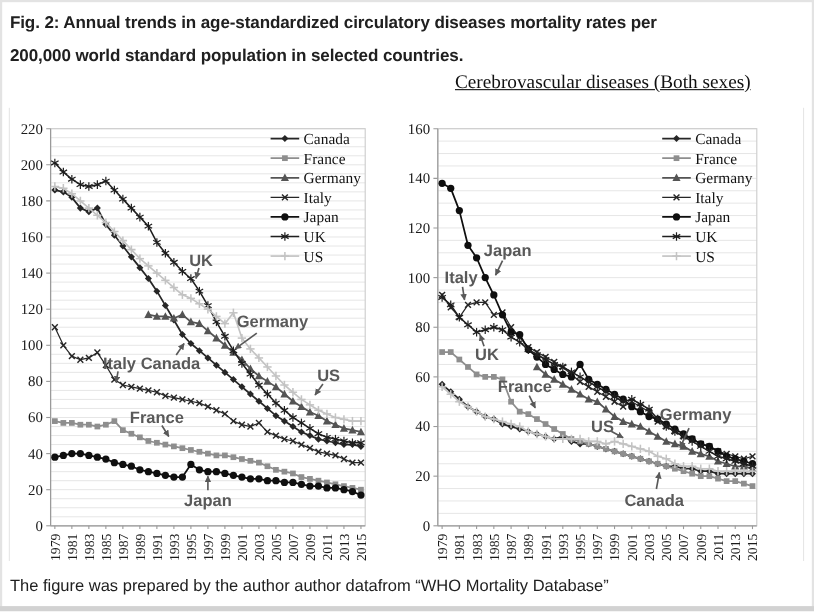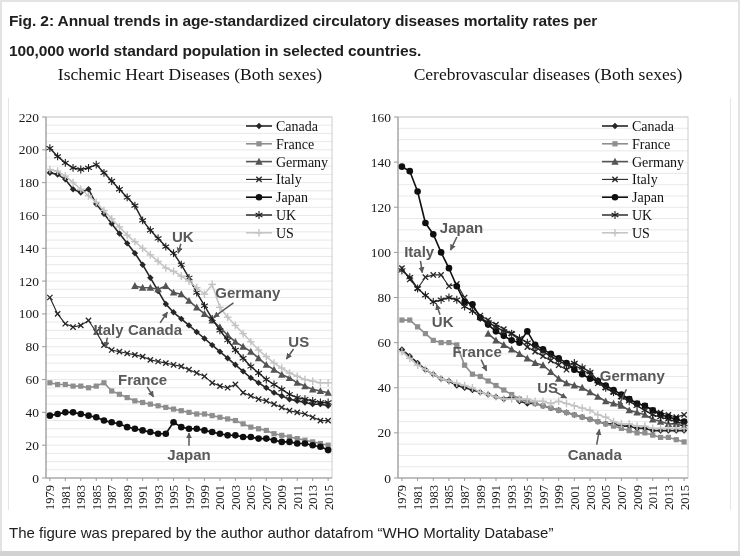--- a/index.html
+++ b/index.html
@@ -5,38 +5,37 @@
   html,body{margin:0;padding:0;background:#fff;}
   .page{position:relative;width:740px;height:556px;background:#ffffff;overflow:hidden;
         font-family:"Liberation Sans",sans-serif;}
   .frame{position:absolute;inset:0;border:2px solid #e3e3e3;pointer-events:none;z-index:5;}
   .fig-title{position:absolute;left:9px;top:6px;width:724px;font-size:15.5px;font-weight:700;
              color:#202020;letter-spacing:-0.1px;}
   .fig-title div{height:30px;line-height:30px;white-space:nowrap;}
   .subtitle{position:absolute;top:64px;height:26px;font-family:"Liberation Serif",serif;
             font-size:17.5px;color:#111;text-align:center;white-space:nowrap;}
   .subtitle.left{left:18px;width:344px;}
-  .subtitle.right{left:380px;width:336px;}
+  .subtitle.right{left:380px;width:336px;text-decoration:underline;}
   #charts{position:absolute;left:0;top:96px;}
   .side-line{position:absolute;top:98px;height:412px;width:1px;background:#e6e6e6;}
   .caption{position:absolute;left:9px;top:524px;width:724px;font-size:15px;color:#202020;}
   .bottom-bar{position:absolute;left:0;bottom:0;width:740px;height:5px;background:#d2d2d2;z-index:6;}
 </style>
 </head>
 <body>
 
 <div class="page">
   <div class="frame"></div>
 
   <div class="fig-title">
     <div>Fig. 2: Annual trends in age-standardized circulatory diseases mortality rates per</div>
-    <div>100,000 world standard population in selected countries.</div>
+    <div>200,000 world standard population in selected countries.</div>
   </div>
 
-  <div class="subtitle left">Ischemic Heart Diseases (Both sexes)</div>
   <div class="subtitle right">Cerebrovascular diseases (Both sexes)</div>
 
   <div class="side-line" style="left:8px"></div>
   <div class="side-line" style="left:730px"></div>
 
   <svg id="charts" width="740" height="424" viewBox="0 0 740 424" xmlns="http://www.w3.org/2000/svg">
       <defs>
         <marker id="ah" markerWidth="7" markerHeight="7" refX="5.5" refY="3" orient="auto" markerUnits="userSpaceOnUse">
           <path d="M0,0 L6,3 L0,6 Z" fill="#595959"></path>
         </marker>

